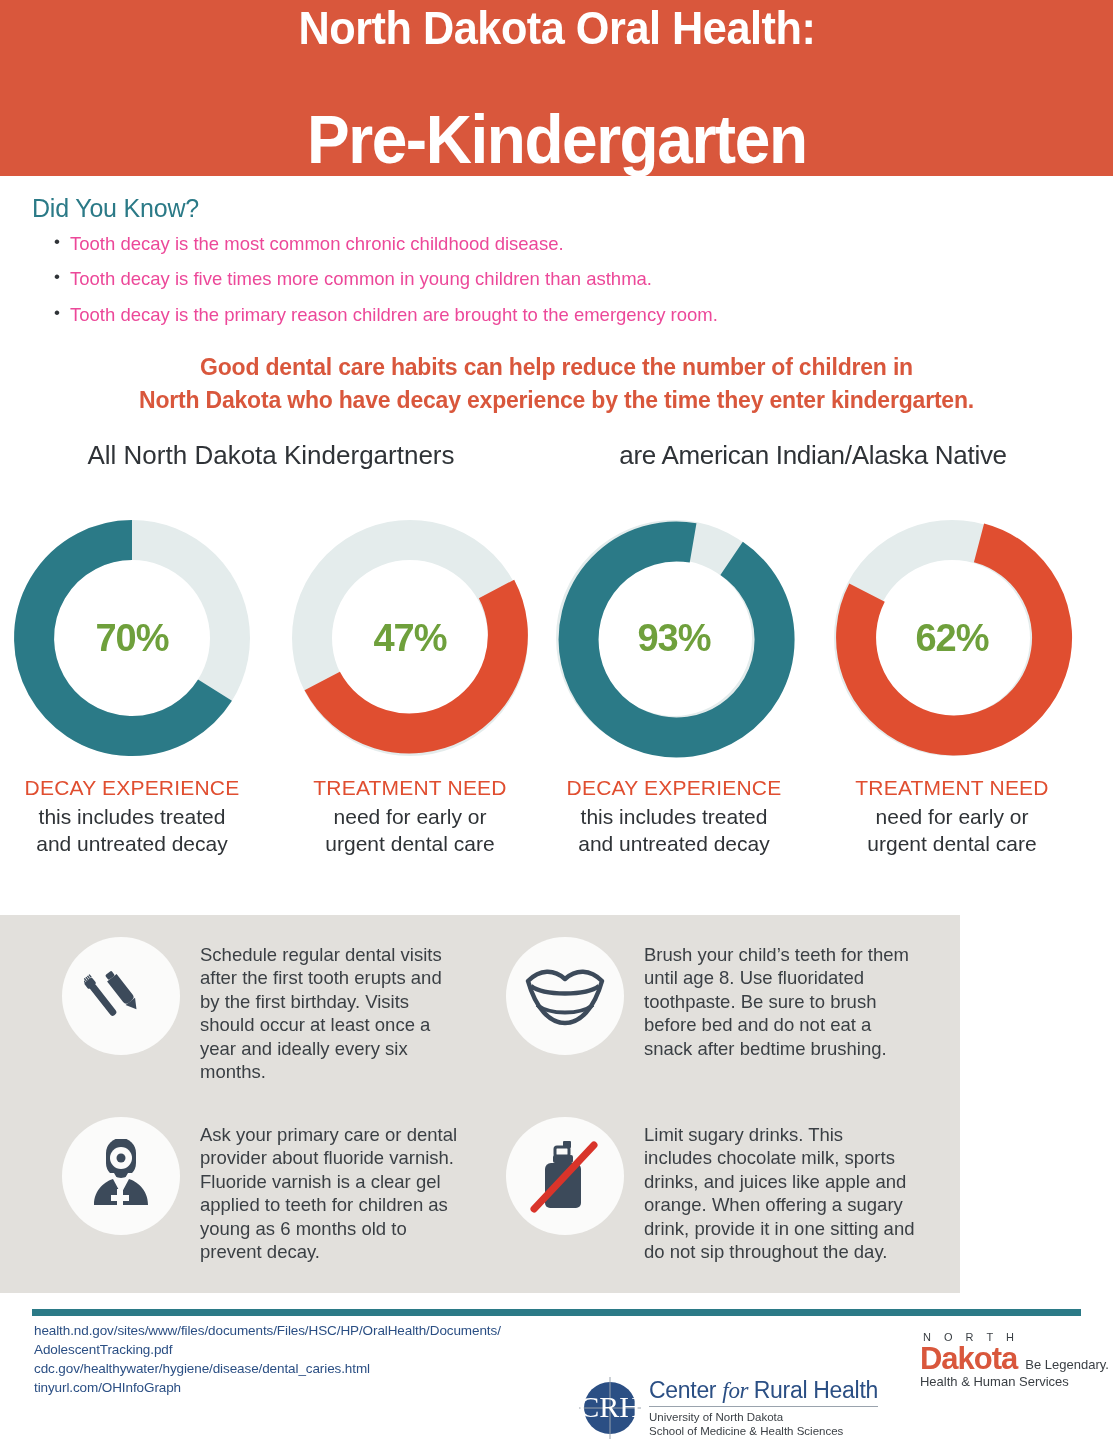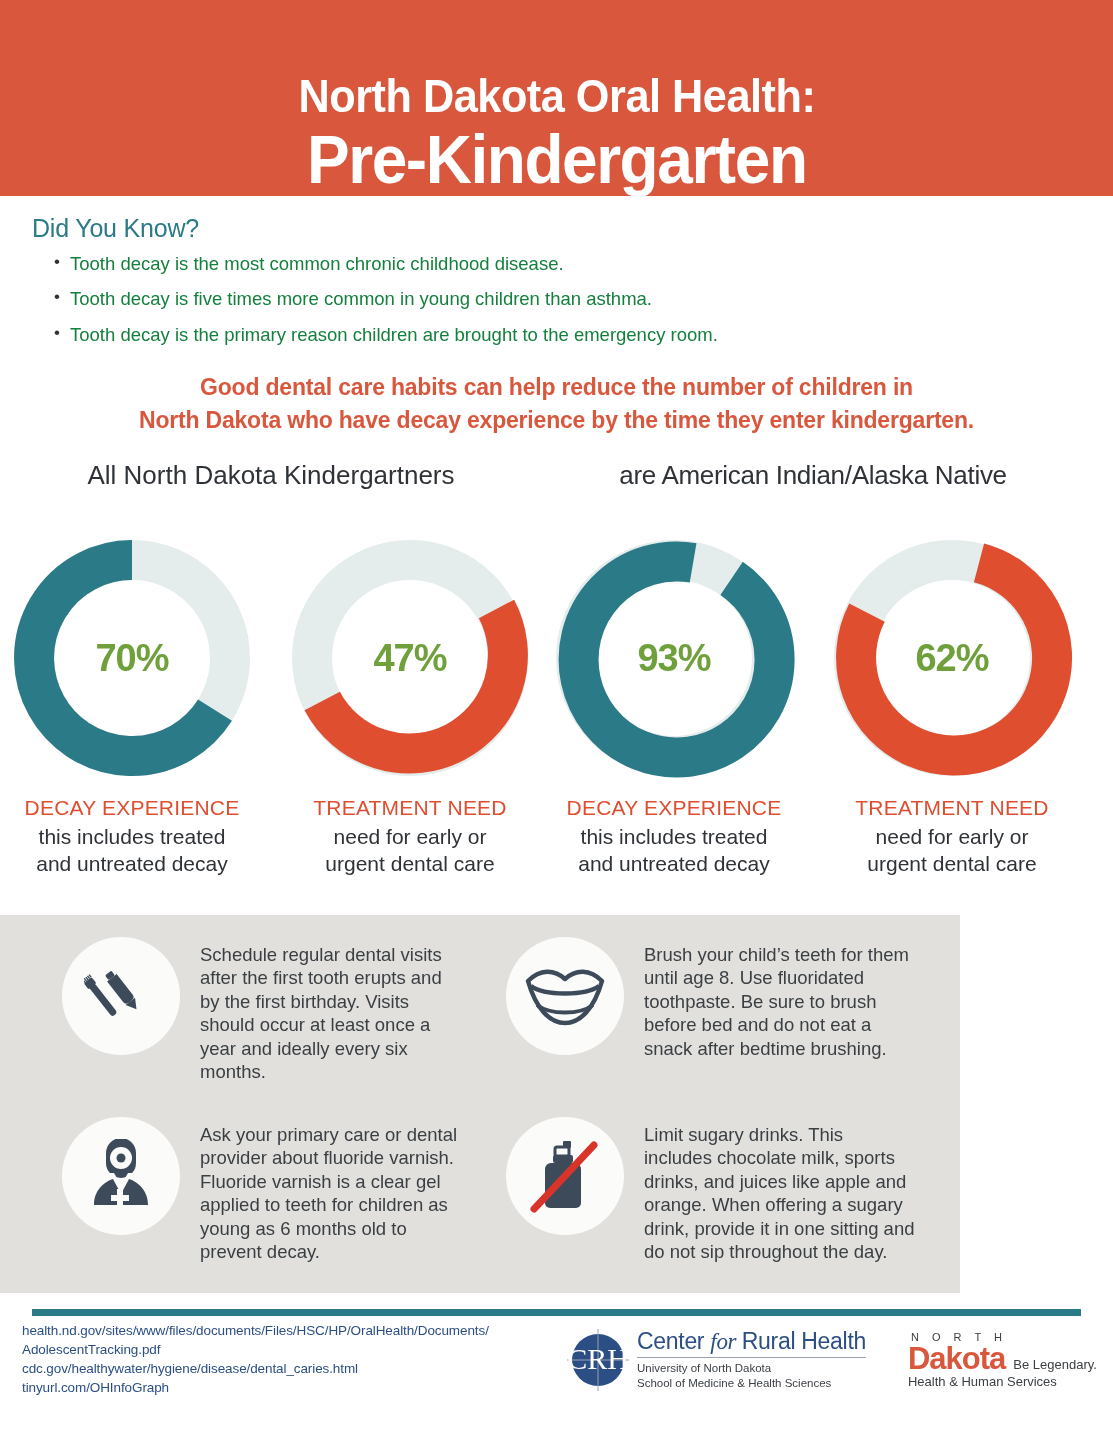--- a/index.html
+++ b/index.html
@@ -12,25 +12,25 @@
     height: 1440px;
     font-family: "Liberation Sans", sans-serif;
     color: #2f3337;
     overflow: hidden;
     position: relative;
   }
 
   
   .header {
     background: #d9573c;
-    height: 196px;
+    height: 176px;
     display: flex;
     flex-direction: column;
     align-items: center;
-    justify-content: flex-end;
+    justify-content: space-between;
     padding-top: 4px;
     box-sizing: border-box;
   }
   .header-line1 {
     color: #ffffff;
     font-size: 46px;
     font-weight: bold;
     letter-spacing: -0.5px;
     line-height: 1.05;
     font-family: "Liberation Sans Narrow", "Liberation Sans", sans-serif;
@@ -58,21 +58,21 @@
     margin: 0 0 10px 0;
     letter-spacing: -0.2px;
   }
   .dyk-list {
     margin: 0;
     padding: 0;
     list-style: none;
   }
   .dyk-list li {
     font-size: 18.5px;
-    color: #15803d;
+    color: #ec4899;
     margin: 0 0 14px 0;
     padding-left: 38px;
     position: relative;
     line-height: 1.15;
   }
   .dyk-list li::before {
     content: "\2022";
     position: absolute;
     left: 22px;
     top: -1px;
@@ -214,33 +214,34 @@
   }
   .footer-inner {
     position: absolute;
     left: 0;
     top: 28px;
     width: 1113px;
     display: flex;
     align-items: flex-start;
   }
   .footer-links {
-    padding-left: 22px;
+    padding-left: 34px;
     width: 545px;
   }
   .footer-links div {
     font-size: 13.5px;
     color: #2b4f84;
     line-height: 1.42;
     letter-spacing: -0.1px;
   }
   .footer-logo-crh {
     display: flex;
-    align-items: center;
+    align-items: flex-end;
     padding-top: 8px;
+    margin-top: 48px;
   }
   .crh-mark { width: 62px; height: 62px; margin-right: 8px; }
   .crh-text-main {
     font-size: 23px;
     color: #2b4f84;
     line-height: 1;
     letter-spacing: -0.3px;
   }
   .crh-text-main i { font-family: "Liberation Serif", serif; font-style: italic; }
   .crh-rule { height: 1px; background: #9aa3ad; margin: 4px 0 3px 0; }

